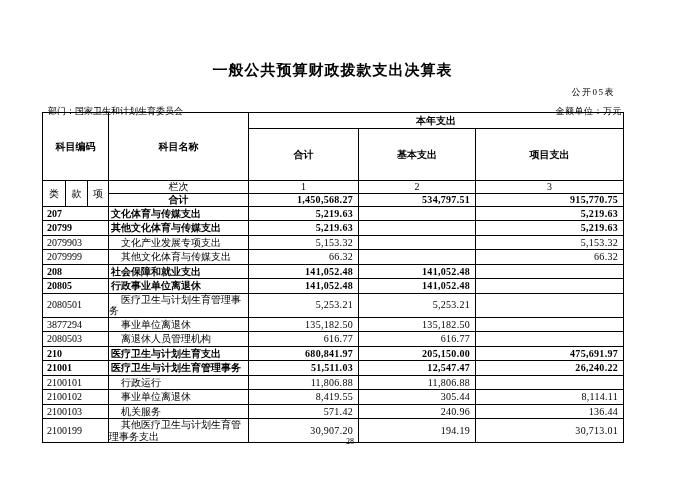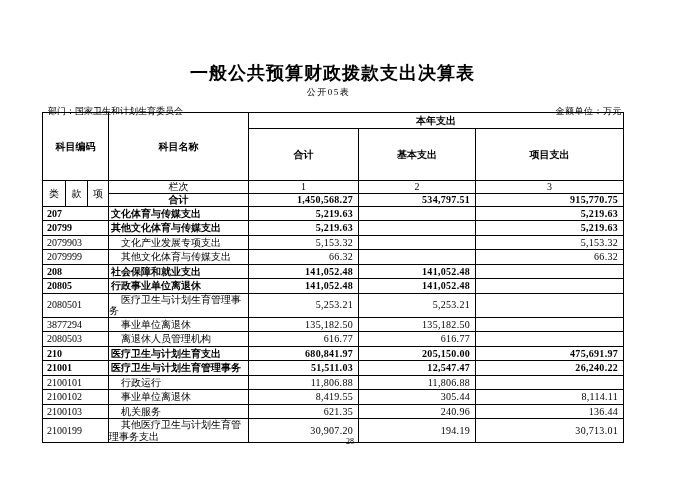--- a/index.html
+++ b/index.html
@@ -6,26 +6,26 @@
   html, body { background: #ffffff; }
   body {
     width: 700px; height: 494px;
     position: relative;
     font-family: "Liberation Serif", "DejaVu Serif", serif;
     color: #000;
     overflow: hidden;
   }
   .title {
     position: absolute; top: 61px; left: 42px; width: 581px;
-    text-align: center; font-size: 18px; font-weight: bold;
+    text-align: center; font-size: 15px; font-weight: bold;
     letter-spacing: 1px;
   }
   .form-code-line {
     position: absolute; top: 86px; left: 42px; width: 581px;
-    text-align: center; font-size: 9px; letter-spacing: 1.5px;
+    text-align: right; font-size: 9px; letter-spacing: 1.5px;
     padding-right: 8px;
   }
   .meta-line {
     position: absolute; top: 105px; left: 42px; width: 581px;
     display: flex; justify-content: space-between;
     font-size: 9px;
   }
   .meta-line .dept { padding-left: 6px; }
   .meta-line .unit { padding-right: 1px; letter-spacing: 0.5px; }
   table.budget {
@@ -197,21 +197,21 @@
       <tr class="h-row">
     <td colspan="3" class="code-cell">2100102</td>
     <td class="name-cell indent">事业单位离退休</td>
     <td class="num">8,419.55</td>
     <td class="num">305.44</td>
     <td class="num">8,114.11</td>
   </tr>
       <tr class="h-row">
     <td colspan="3" class="code-cell">2100103</td>
     <td class="name-cell indent">机关服务</td>
-    <td class="num">621.35</td>
+    <td class="num">571.42</td>
     <td class="num">240.96</td>
     <td class="num">136.44</td>
   </tr>
       <tr class="h-tall">
     <td colspan="3" class="code-cell">2100199</td>
     <td class="name-cell indent">其他医疗卫生与计划生育管理事务支出</td>
     <td class="num">30,907.20</td>
     <td class="num">194.19</td>
     <td class="num">30,713.01</td>
   </tr>

